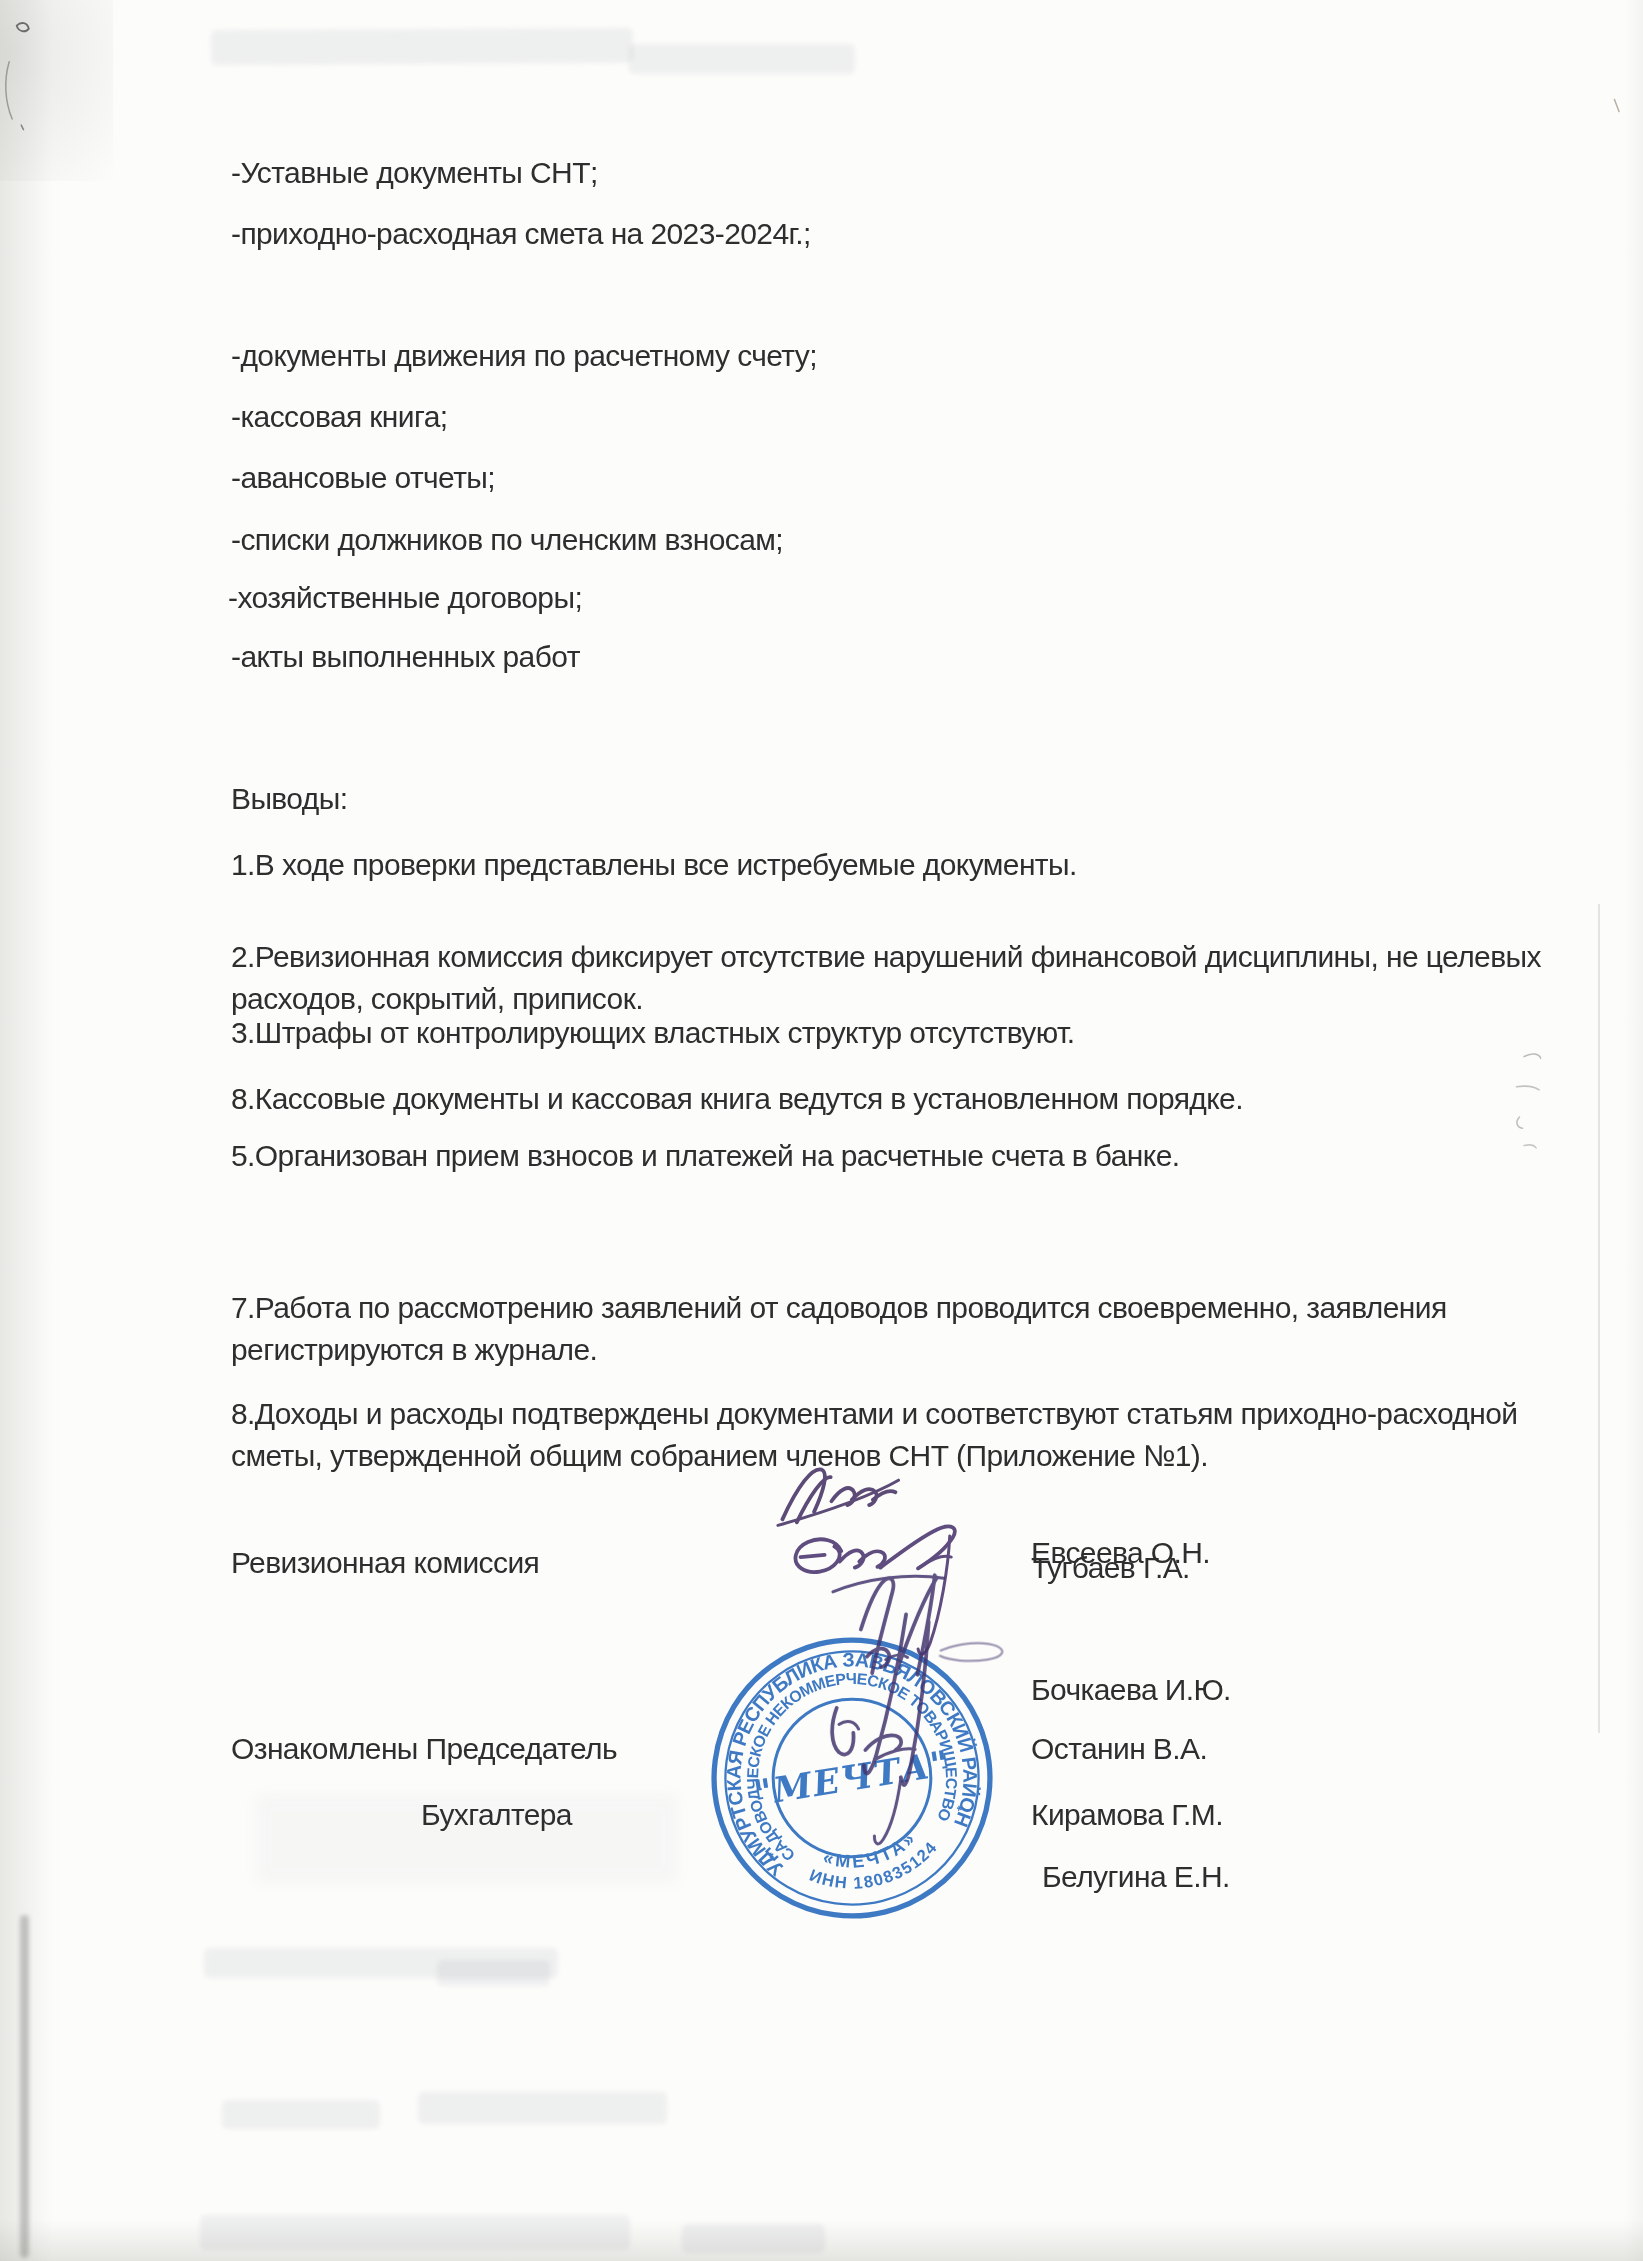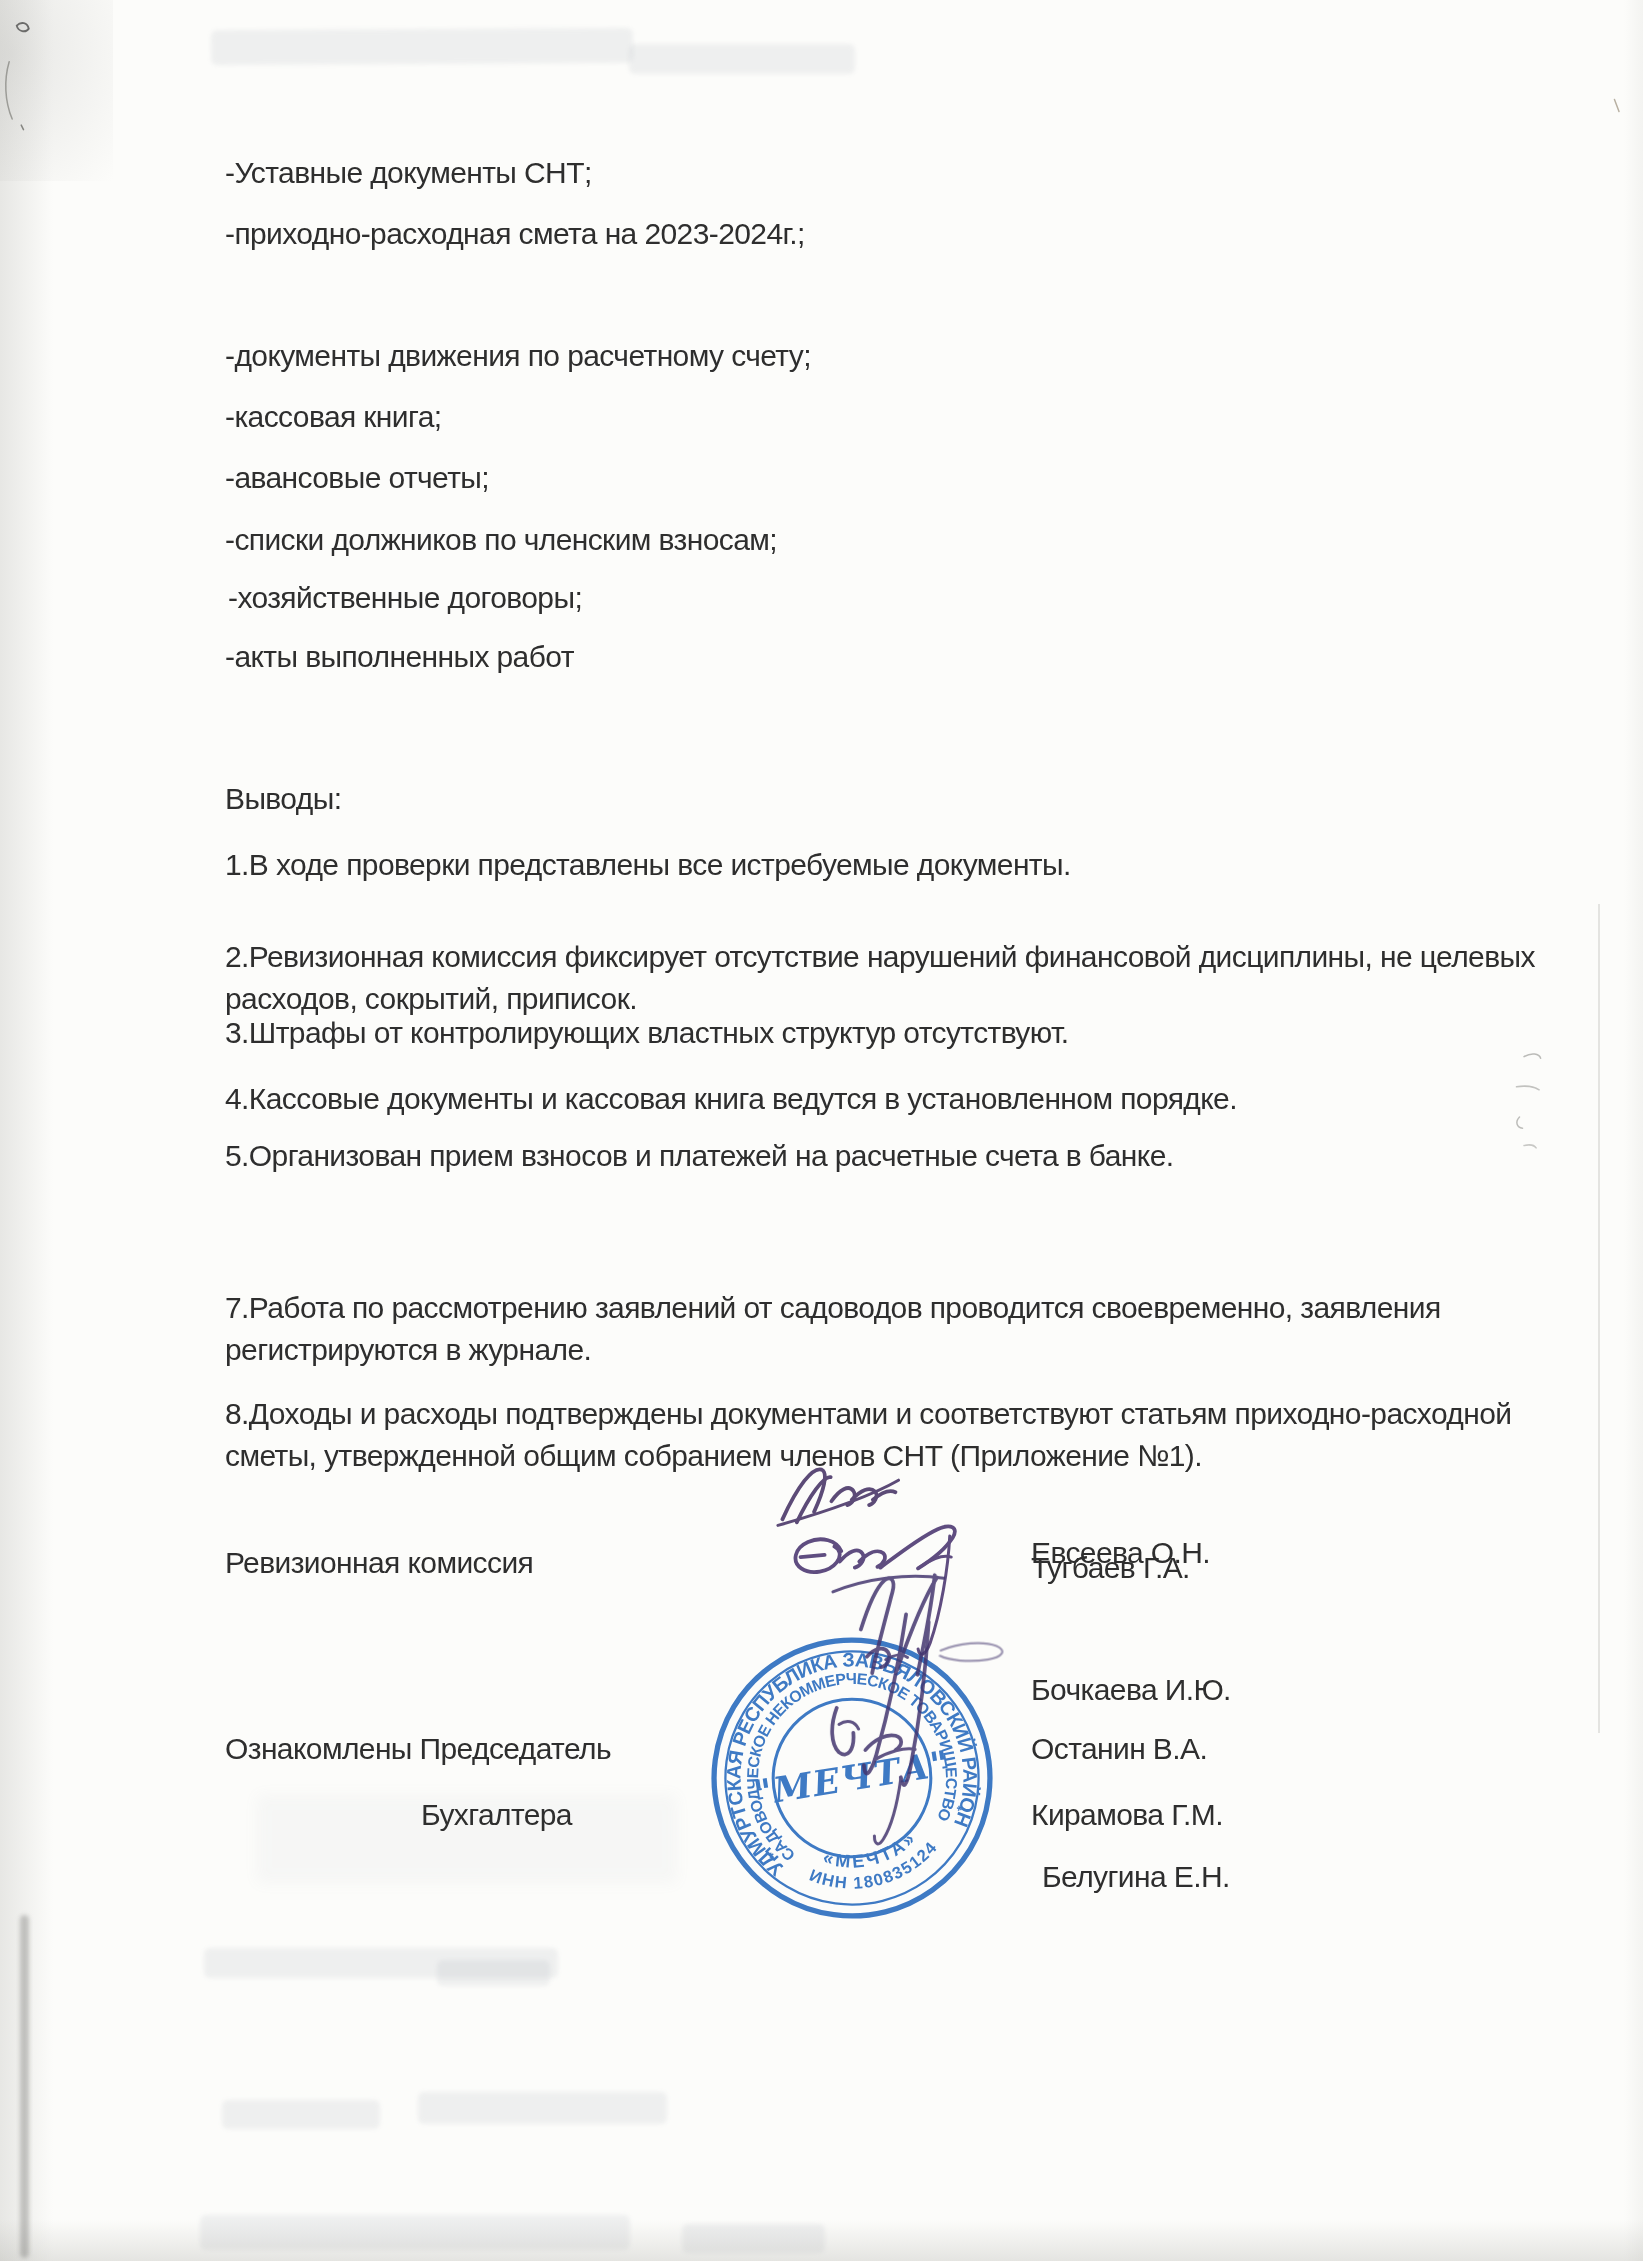--- a/index.html
+++ b/index.html
@@ -2,21 +2,21 @@
 <html style="font-size:12px"><head>
 <meta charset="utf-8">
 <style>
   html,body{margin:0;padding:0;background:#e7e7e5;}
   .page{
     position:relative;width:1644px;height:2261px;overflow:hidden;
     background:#fcfcfa;
     font-family:"Liberation Sans",sans-serif;color:#2e2e2e;
   }
   .ln{
-    position:absolute;left:225px;font-size:30px;line-height:42px;
+    position:absolute;left:231px;font-size:30px;line-height:42px;
     letter-spacing:-0.6px;white-space:nowrap;
   }
   .para{white-space:normal;width:1357px;margin-top:24px;}
   .name{left:1031px;}
   
   .ghost{position:absolute;background:#8f97a3;opacity:0.12;filter:blur(2.3px);border-radius:6px;}
   .ghost.soft{opacity:0.05;filter:blur(6.8px);}
   
   .edge-left{position:absolute;left:0;top:0;width:53px;height:100%;
     background:linear-gradient(to right, rgba(176,176,171,0.28), rgba(176,176,171,0));}
@@ -62,21 +62,21 @@
   <div class="ln" style="top:396px">-кассовая книга;</div>
   <div class="ln" style="top:457px">-авансовые отчеты;</div>
   <div class="ln" style="top:519px">-списки должников по членским взносам;</div>
   <div class="ln" style="top:577px;left:228px">-хозяйственные договоры;</div>
   <div class="ln" style="top:636px">-акты выполненных работ</div>
 
   <div class="ln" style="top:778px">Выводы:</div>
   <div class="ln" style="top:844px">1.В ходе проверки представлены все истребуемые документы.</div>
   <div class="ln para" style="top:912px">2.Ревизионная комиссия фиксирует отсутствие нарушений финансовой дисциплины, не целевых расходов, сокрытий, приписок.</div>
   <div class="ln" style="top:1012px">3.Штрафы от контролирующих властных структур отсутствуют.</div>
-  <div class="ln" style="top:1078px">4.Кассовые документы и кассовая книга ведутся в установленном порядке.</div>
+  <div class="ln" style="top:1078px">8.Кассовые документы и кассовая книга ведутся в установленном порядке.</div>
   <div class="ln" style="top:1135px">5.Организован прием взносов и платежей на расчетные счета в банке.</div>
   <div class="ln para" style="top:1263px">7.Работа по рассмотрению заявлений от садоводов проводится своевременно, заявления регистрируются в журнале.</div>
   <div class="ln para" style="top:1369px">8.Доходы и расходы подтверждены документами и соответствуют статьям приходно-расходной сметы, утвержденной общим собранием членов СНТ (Приложение №1).</div>
 
   <div class="ln" style="top:1542px">Ревизионная комиссия</div>
   <div class="ln name" style="top:1547px">Тугбаев Г.А.</div>
   <div class="ln name" style="top:1532px">Евсеева О.Н.</div>
   <div class="ln name" style="top:1669px">Бочкаева И.Ю.</div>
   <div class="ln" style="top:1728px">Ознакомлены Председатель</div>
   <div class="ln name" style="top:1728px">Останин В.А.</div>

